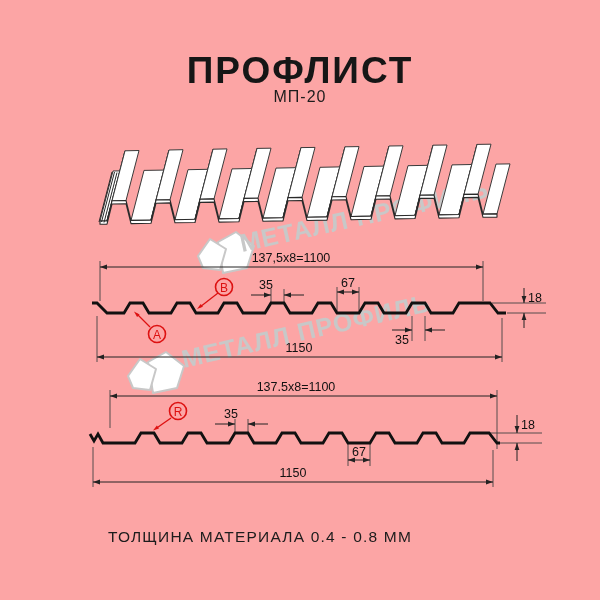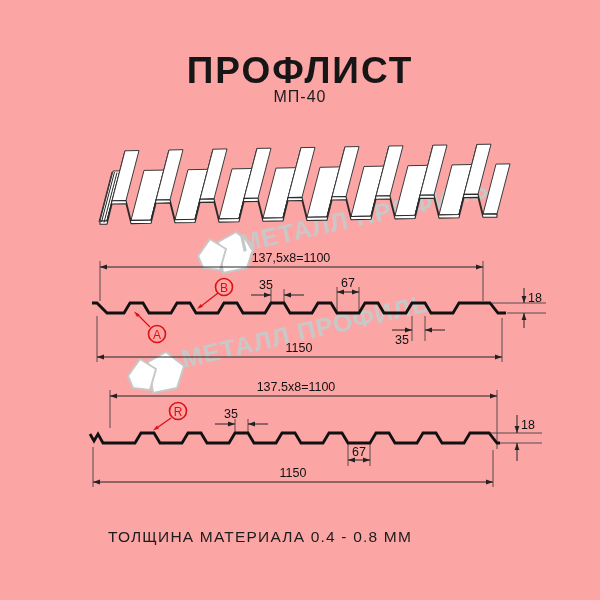--- a/index.html
+++ b/index.html
@@ -27,21 +27,21 @@
   .pf{fill:#fff;stroke:#3a3a3a;stroke-width:1;stroke-linejoin:round;}
   .strip{fill:#fff;stroke:#2a2a2a;stroke-width:1.1;stroke-linejoin:round;}
   .hatch{stroke:#2a2a2a;stroke-width:1;fill:none;}
 </style>
 </head>
 <body>
 
 <div id="page">
 
   <div class="title">ПРОФЛИСТ</div>
-  <div class="subtitle">МП-40</div>
+  <div class="subtitle">МП-20</div>
 
   <svg width="600" height="600" viewBox="0 0 600 600">
 
     <g>
       <g transform="translate(196,228)">
         <path class="wm-logo" d="M22,14 L40,4 L58,18 L51,40 L27,45 Z"></path>
         <path class="wm-logo" d="M2,28 L14,11 L30,21 L24,42 L7,40 Z"></path>
       </g>
       <text class="wm-text" x="242" y="252" transform="rotate(-12.5 242 252)">МЕТАЛЛ ПРОФИЛЬ</text>
     </g>

